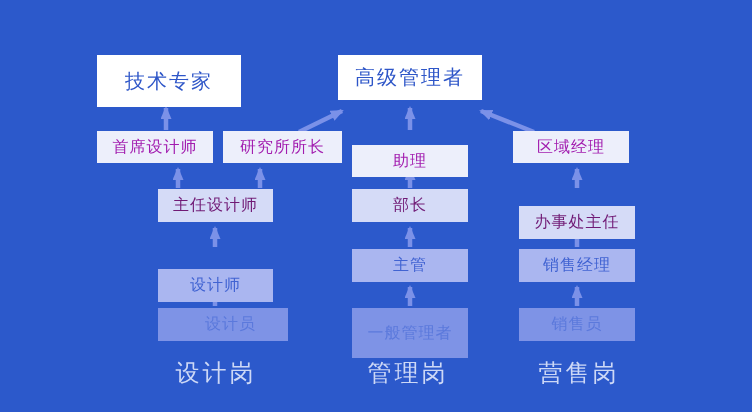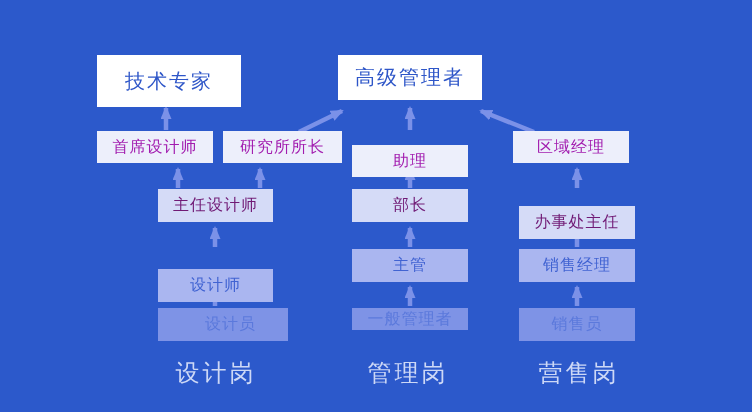--- a/index.html
+++ b/index.html
@@ -78,20 +78,20 @@
 
   <div class="node lv3" style="left:158px; top:189px; width:115px; height:33px;">主任设计师</div>
   <div class="node lv3" style="left:352px; top:189px; width:116px; height:33px;">部长</div>
   <div class="node lv3" style="left:519px; top:189px; width:116px; height:33px;margin-top:17px;">办事处主任</div>
 
   <div class="node lv4" style="left:158px; top:249px; width:115px; height:33px;margin-top:20px;">设计师</div>
   <div class="node lv4" style="left:352px; top:249px; width:116px; height:33px;">主管</div>
   <div class="node lv4" style="left:519px; top:249px; width:116px; height:33px;">销售经理</div>
 
   <div class="node lv5" style="left:158px; top:308px; width:115px; height:33px;padding-left:15px;">设计员</div>
-  <div class="node lv5" style="left:352px; top:308px; width:116px; height:22px;">一般管理者</div>
+  <div class="node lv5" style="left:352px; top:308px; width:116px; height:50px;">一般管理者</div>
   <div class="node lv5" style="left:519px; top:308px; width:116px; height:33px;">销售员</div>
 
   <div class="col-label" style="left:146px; top:357px;">设计岗</div>
   <div class="col-label" style="left:338px; top:357px;">管理岗</div>
   <div class="col-label" style="left:509px; top:357px;">营售岗</div>
 
 </div>
 
 </body></html>

